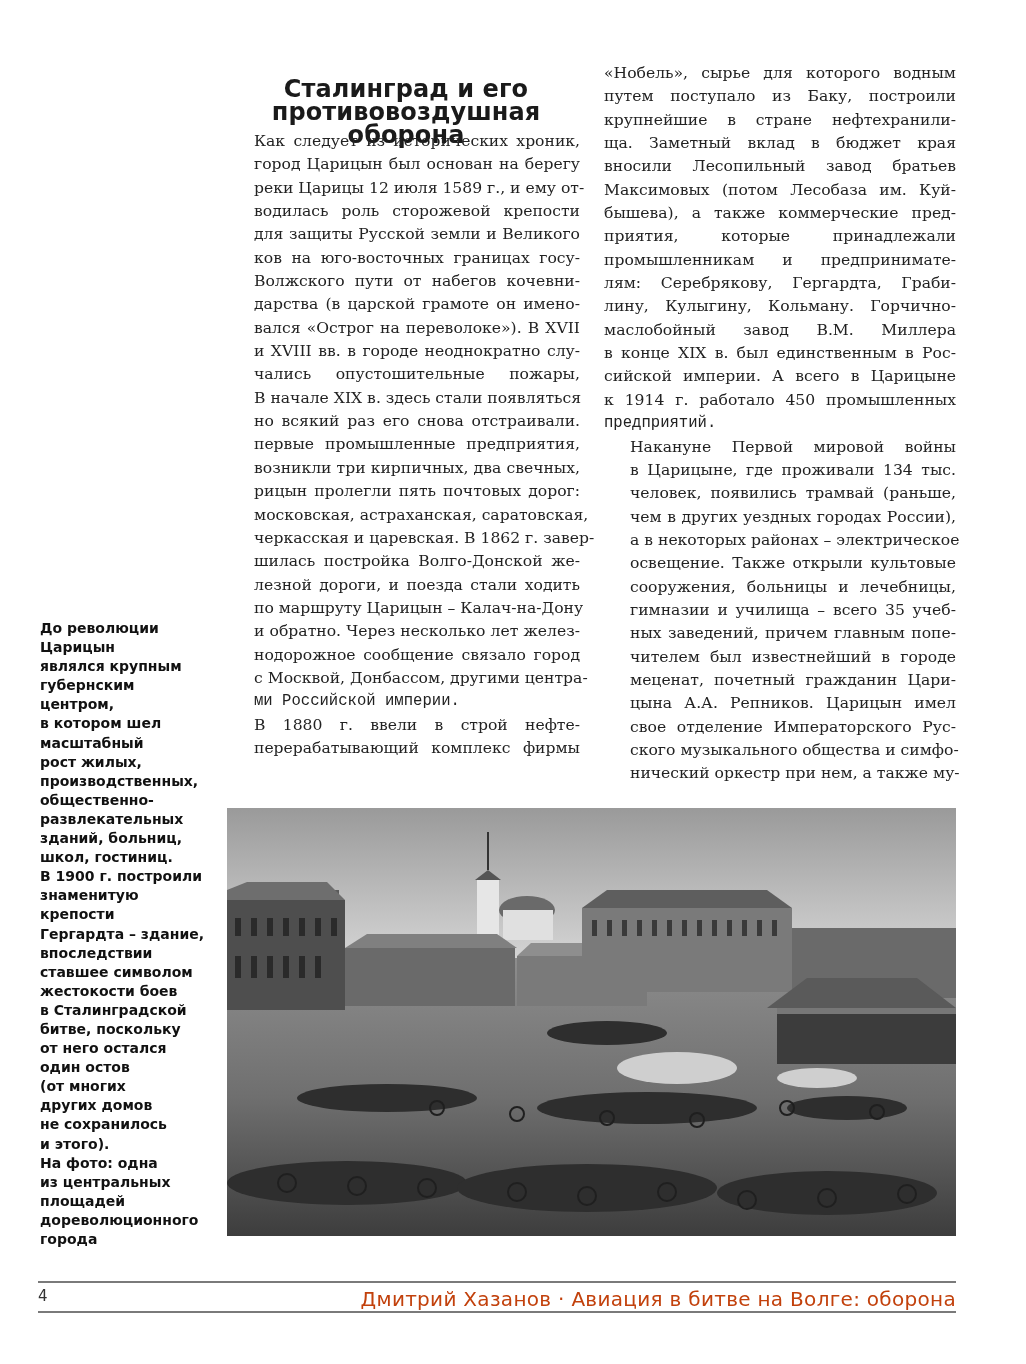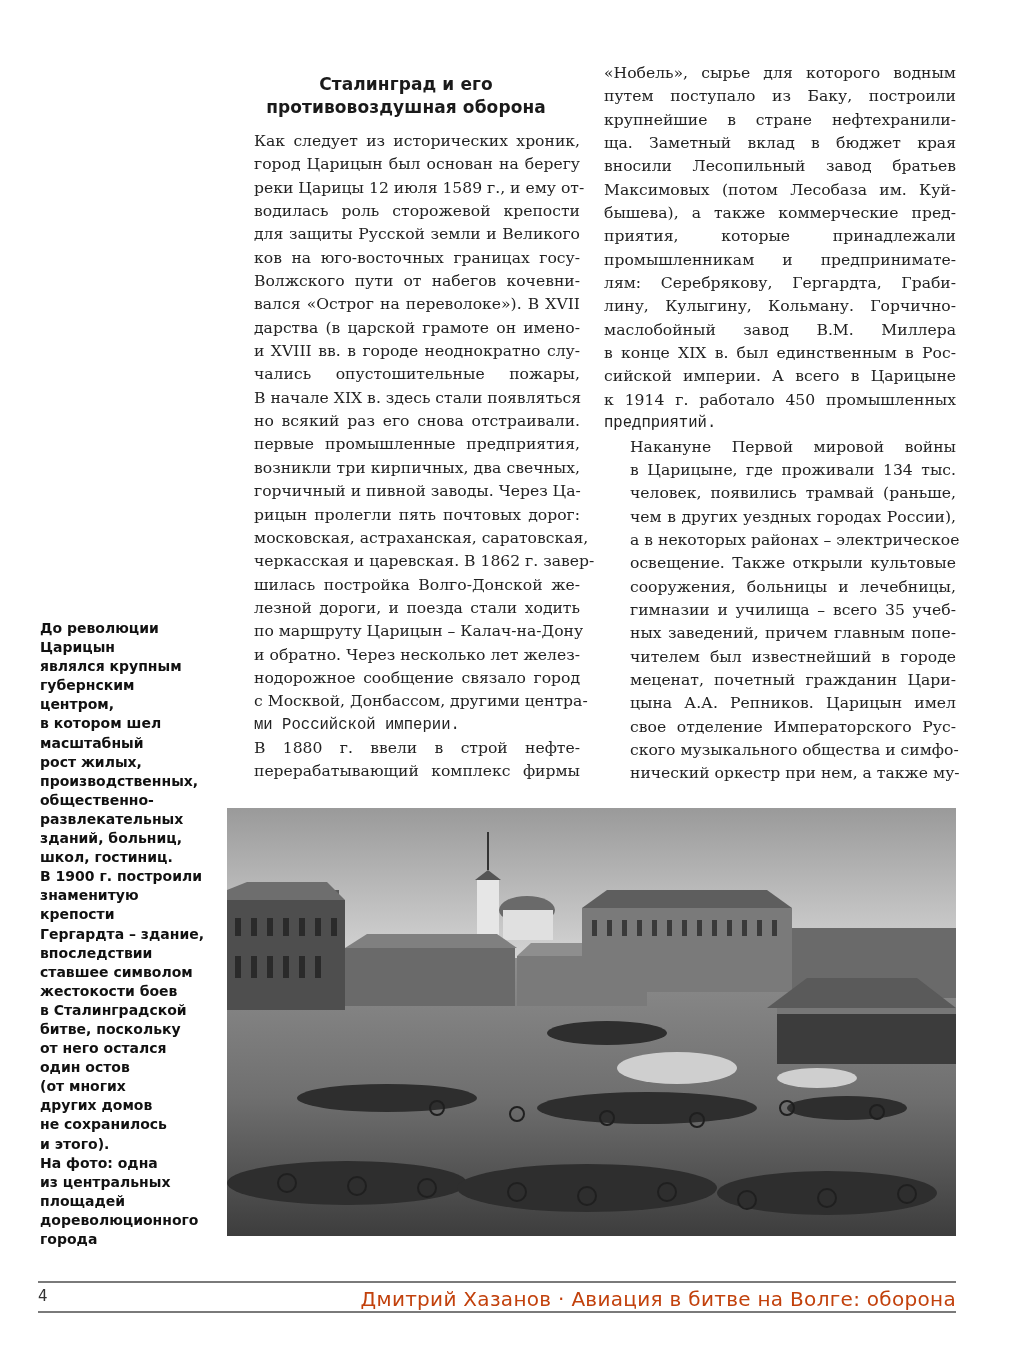--- a/index.html
+++ b/index.html
@@ -1,19 +1,19 @@
 <!DOCTYPE html>
 <html><head>
 <meta charset="utf-8">
 <style>
   html, body { margin: 0; padding: 0; background: #ffffff; }
   body { width: 1026px; height: 1364px; position: relative; overflow: hidden; color: #1c1c1c; }
   .heading {
     position: absolute; left: 228px; top: 62px; width: 356px;
-    font-family: "DejaVu Sans", sans-serif; font-weight: bold; font-size: 17px;
+    font-family: "DejaVu Sans", sans-serif; font-weight: bold; font-size: 24px;
     line-height: 23px; text-align: center; color: #1a1a1a; letter-spacing: 0.1px;
   }
   .col {
     position: absolute; top: 130px; width: 352px;
     font-family: "DejaVu Serif", serif; font-size: 15.6px; line-height: 23.35px;
     text-align: justify; hyphens: manual; color: #222;
   }
   .col p { margin: 0; text-indent: 26px; }
   .col p.cont { text-indent: 0; }
   .col .line { display: block; text-align: justify; text-align-last: justify; white-space: nowrap; }
@@ -54,29 +54,28 @@
 
 <div class="col col-left" id="colLeft">
     <p>
       <span class="line" style="text-indent: 26px;">Как следует из исторических хроник,</span>
       <span class="line">город Царицын был основан на берегу</span>
       <span class="line">реки Царицы 12 июля 1589 г., и ему от-</span>
       <span class="line">водилась роль сторожевой крепости</span>
       <span class="line">для защиты Русской земли и Великого</span>
       <span class="line">ков на юго-восточных границах госу-</span>
       <span class="line">Волжского пути от набегов кочевни-</span>
+      <span class="line">дарства (в царской грамоте он имено-</span>
       <span class="line">вался «Острог на переволоке»). В XVII</span>
-      <span class="line">дарства (в царской грамоте он имено-</span>
       <span class="line">и XVIII вв. в городе неоднократно слу-</span>
       <span class="line">чались опустошительные пожары,</span>
       <span class="line">В начале XIX в. здесь стали появляться</span>
       <span class="line">но всякий раз его снова отстраивали.</span>
       <span class="line">первые промышленные предприятия,</span>
       <span class="line">возникли три кирпичных, два свечных,</span>
-      <span class="line">горчичный и пивной заводы. Через Ца-</span>
       <span class="line">рицын пролегли пять почтовых дорог:</span>
       <span class="line">московская, астраханская, саратовская,</span>
       <span class="line">черкасская и царевская. В 1862 г. завер-</span>
       <span class="line">шилась постройка Волго-Донской же-</span>
       <span class="line">лезной дороги, и поезда стали ходить</span>
       <span class="line">по маршруту Царицын – Калач-на-Дону</span>
       <span class="line">и обратно. Через несколько лет желез-</span>
       <span class="line">нодорожное сообщение связало город</span>
       <span class="line">с Москвой, Донбассом, другими центра-</span>
       <span class="line last">ми Российской империи.</span>

